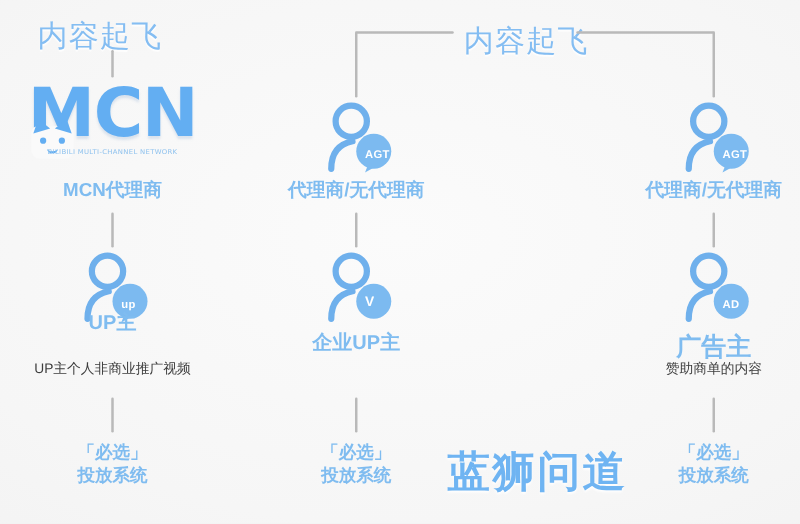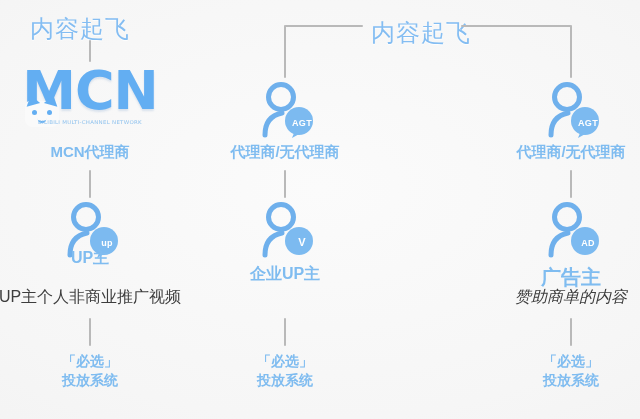--- a/index.html
+++ b/index.html
@@ -52,21 +52,21 @@
     color: #7fbcf0;
     font-weight: bold;
     font-size: 15px;
     white-space: nowrap;
     text-align: left;
     transform: translateX(-50%);
   }
   .node-desc {
     position: absolute;
     color: #3d3d3d;
-    font-size: 16px;
+    font-size: 11px;
     white-space: nowrap;
     text-align: center;
     transform: translateX(-50%);
   }
   .sys-label {
     position: absolute;
     color: #7fbcf0;
     font-weight: bold;
     font-size: 14px;
     line-height: 19px;
@@ -81,21 +81,21 @@
     width: 62px;
     height: 62px;
     transform: translateX(-50%);
   }
   .person svg { display: block; width: 62px; height: 62px; }
   .badge-text {
     position: absolute;
     right: 2px;
     bottom: 7px;
     width: 20px;
-    text-align: center;
+    text-align: left;
     color: #ffffff;
     font-size: 9px;
     font-weight: bold;
     letter-spacing: 0.3px;
     pointer-events: none;
   }
 
   
   .mcn-logo {
     position: absolute;
@@ -275,21 +275,22 @@
   <div class="person" style="left:571px; top:198px;">
     <svg viewBox="0 0 62 62" xmlns="http://www.w3.org/2000/svg">
       <circle cx="27" cy="19" r="12.5" fill="none" stroke="#6fb0ec" stroke-width="5"></circle>
       <path d="M11 57 C11 43 18 37 28 35" fill="none" stroke="#6fb0ec" stroke-width="5" stroke-linecap="round"></path>
       <circle cx="45" cy="43" r="14" fill="#7cbaf0"></circle>
     </svg>
     <span class="badge-text" style="right:4px; bottom:12px;">AD</span>
   </div>
 
   <div class="node-label" style="left:571px; top:264px; font-size:20px;">广告主</div>
-  <div class="node-desc" style="left:571px; top:287px;font-style:italic;">赞助商单的内容</div>
+  <div class="node-desc" style="left:571px; top:287px;">赞助商单的内容</div>
 
   <div class="sys-label" style="left:571px; top:352px;">
     <div>「必选」</div>
     <div>投放系统</div>
   </div>
 
+  <div class="watermark" style="left:358px; top:355px;">蓝狮问道</div>
 
 </div>
 
 </body></html>

